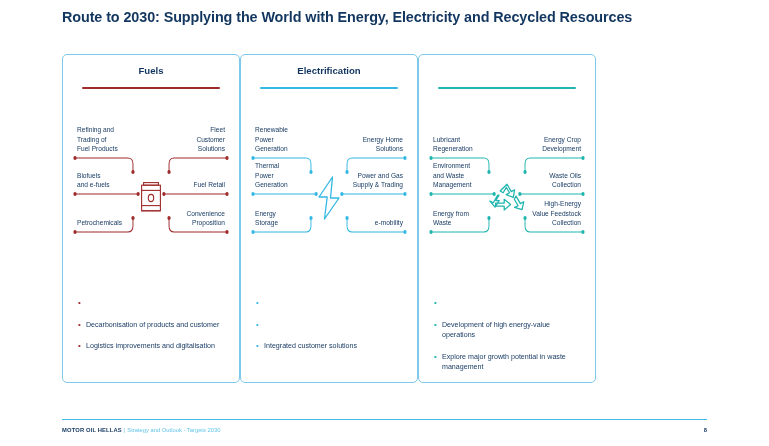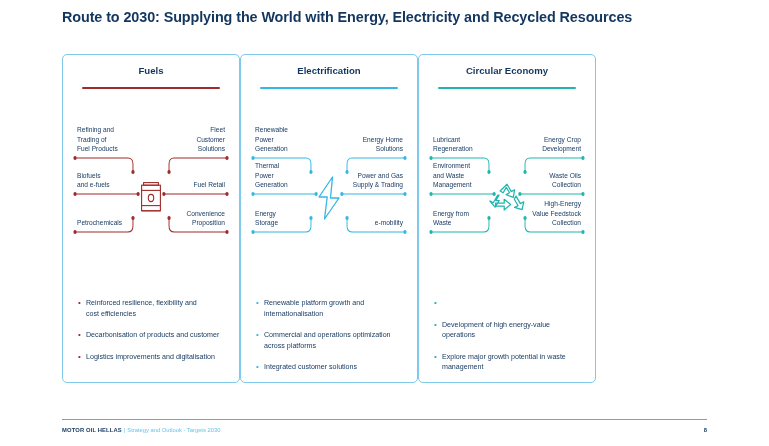--- a/index.html
+++ b/index.html
@@ -230,22 +230,20 @@
           <div class="node-label right" style="top: 18.4px;">Fleet
 Customer
 Solutions</div>
           <div class="node-label right" style="top: 72.8px;">Fuel Retail</div>
           <div class="node-label right" style="top: 101.6px;">Convenience
 Proposition</div>
         </div>
         <div class="bullets">
           <div class="bullet">
             <span class="bullet-dot" style="color: rgb(158, 43, 43);">•</span>
-            <span class="bullet-text">Reinforced resilience, flexibility and
-cost efficiencies</span>
           </div>
           <div class="bullet">
             <span class="bullet-dot" style="color: rgb(158, 43, 43);">•</span>
             <span class="bullet-text">Decarbonisation of products and customer</span>
           </div>
           <div class="bullet">
             <span class="bullet-dot" style="color: rgb(158, 43, 43);">•</span>
             <span class="bullet-text">Logistics improvements and digitalisation</span>
           </div>
         </div>
@@ -291,36 +289,31 @@
 Storage</div>
           <div class="node-label right" style="top: 27.6px;">Energy Home
 Solutions</div>
           <div class="node-label right" style="top: 63.6px;">Power and Gas
 Supply &amp; Trading</div>
           <div class="node-label right" style="top: 110.8px;">e-mobility</div>
         </div>
         <div class="bullets">
           <div class="bullet">
             <span class="bullet-dot" style="color: rgb(51, 184, 228);">•</span>
-            <span class="bullet-text">Renewable platform growth and
-internationalisation</span>
           </div>
           <div class="bullet">
             <span class="bullet-dot" style="color: rgb(51, 184, 228);">•</span>
-            <span class="bullet-text">Commercial and operations optimization
-across platforms</span>
           </div>
           <div class="bullet">
             <span class="bullet-dot" style="color: rgb(51, 184, 228);">•</span>
             <span class="bullet-text">Integrated customer solutions</span>
           </div>
         </div>
       </div>
       <div class="panel">
-        <div class="panel-title">Circular Economy</div>
         <div class="panel-rule" style="background: rgb(31, 181, 174);"></div>
         <div class="diagram">
           <svg class="connectors" viewBox="0 0 205 182" preserveAspectRatio="none">
             <g fill="none" stroke="#1fb5ae" stroke-width="1.1">
               <path d="M14 51 H75.5 Q81.5 51 81.5 57 V65"></path>
               <path d="M191 51 H129.5 Q123.5 51 123.5 57 V65"></path>
               <path d="M14 87 H87.5"></path>
               <path d="M191 87 H117.5"></path>
               <path d="M14 125 H75.5 Q81.5 125 81.5 119 V111"></path>
               <path d="M191 125 H129.5 Q123.5 125 123.5 119 V111"></path>

